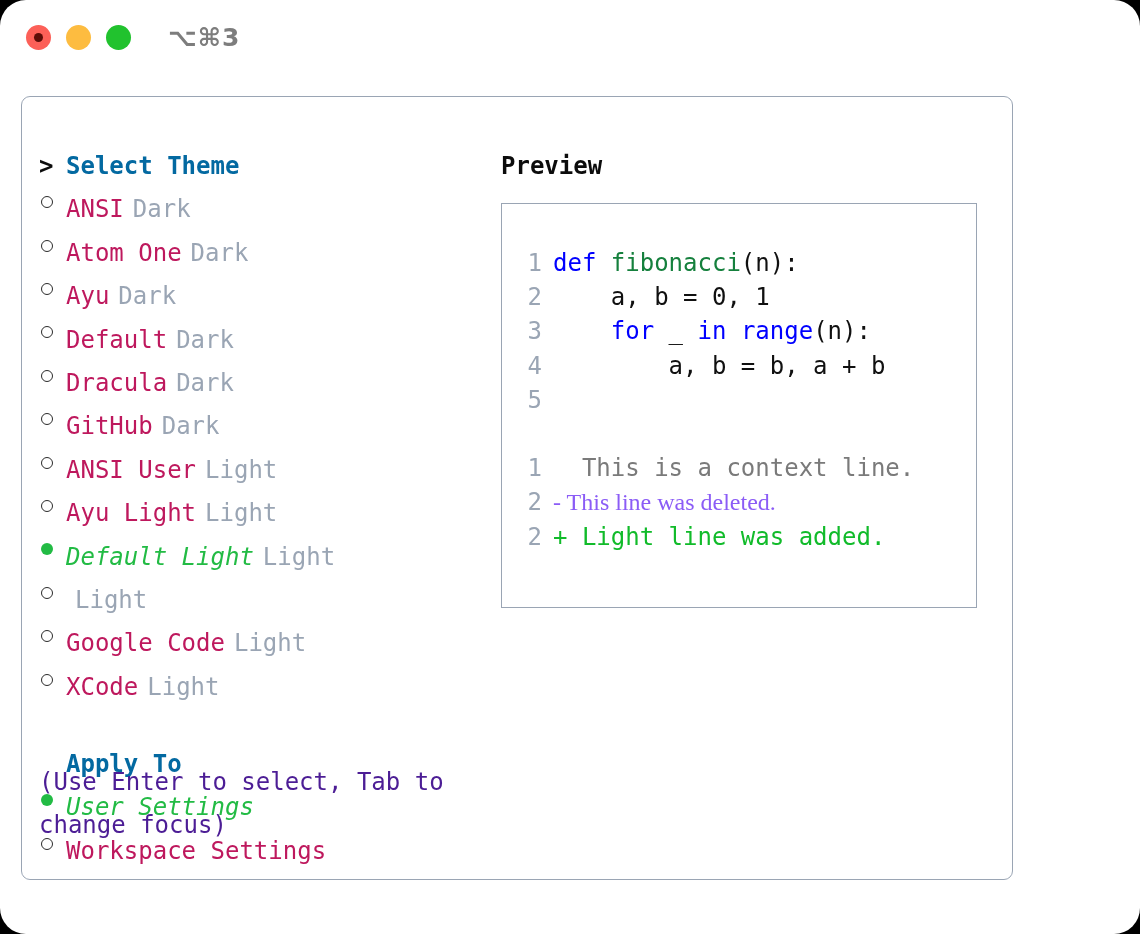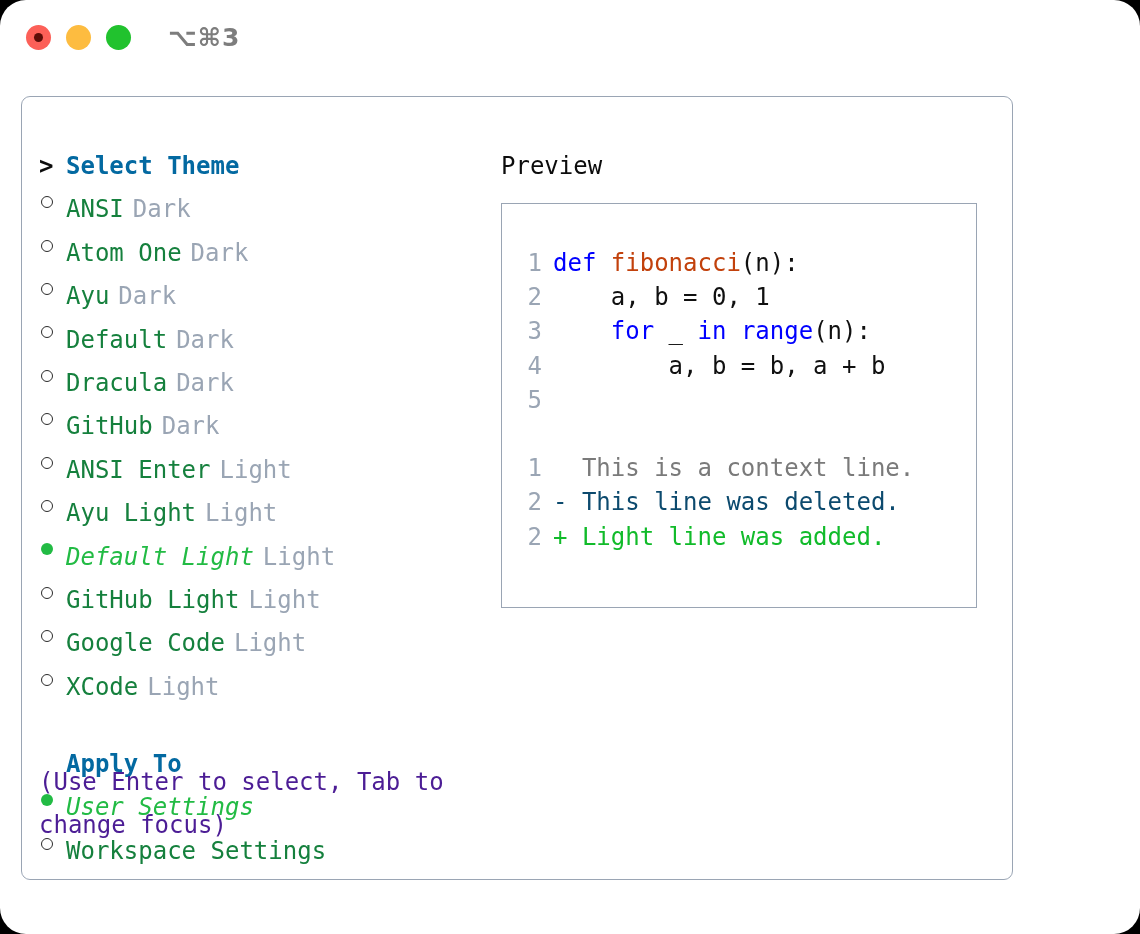--- a/index.html
+++ b/index.html
@@ -133,21 +133,21 @@
     background: #22bb44;
   }
   .marker-dot.hollow::before {
     border: 1.6px solid #2b2b2b;
     background: transparent;
   }
   .marker-dot.blank::before {
     display: none;
   }
 
-  .label { color: #15803d; }
+  .label { color: #be185d; }
   .label.bold { font-weight: 700; color: #0369a1; }
   .label.selected { color: #22bb44; font-style: italic; }
   .tag {
     color: #9aa5b4;
     padding-left: 9px;
     text-align: center;
   }
 
   .header-row .marker { font-weight: 700; color: #0c0c0c; }
 
@@ -167,21 +167,21 @@
   
   .right-col {
     position: absolute;
     left: 479px;
     top: 52px;
     width: 492px;
   }
   .preview-title {
     font-size: 24px;
     line-height: 34.2px;
-    font-weight: 400;
+    font-weight: 700;
     color: #0c0c0c;
   }
   .preview-box {
     position: absolute;
     left: 479px;
     top: 106px;
     width: 476px;
     height: 405px;
     border: 1.6px solid #9aa5b4;
     box-sizing: border-box;
@@ -202,24 +202,24 @@
   .ln {
     display: inline-block;
     width: 28px;
     flex: 0 0 28px;
     text-align: right;
     color: #9aa5b4;
   }
   .code-text { padding-left: 11px; }
 
   .tok-kw   { color: #0000ff; }
-  .tok-fn   { color: #c2410c; }
+  .tok-fn   { color: #15803d; }
   .tok-pl   { color: #101010; }
   .tok-ctx  { color: #7a7a7a; margin-top: 44px; }
-  .tok-del  { color: #0c4a6e; }
+  .tok-del  { color: #8b5cf6; font-family: Liberation Serif, serif; }
   .tok-add  { color: #11bb2a; }
 
   .gap-line { height: 34.2px; }
 </style>
 </head>
 <body>
 
 <div class="window">
 
   <div class="titlebar">
@@ -241,24 +241,24 @@
           <span class="label bold">Select Theme</span>
         </div>
 
         <div id="theme-items">
             <div class="row"><span class="marker-dot hollow"></span><span class="label">ANSI</span><span class="tag">Dark</span></div>
             <div class="row"><span class="marker-dot hollow"></span><span class="label">Atom One</span><span class="tag">Dark</span></div>
             <div class="row"><span class="marker-dot hollow"></span><span class="label">Ayu</span><span class="tag">Dark</span></div>
             <div class="row"><span class="marker-dot hollow"></span><span class="label">Default</span><span class="tag">Dark</span></div>
             <div class="row"><span class="marker-dot hollow"></span><span class="label">Dracula</span><span class="tag">Dark</span></div>
             <div class="row"><span class="marker-dot hollow"></span><span class="label">GitHub</span><span class="tag">Dark</span></div>
-            <div class="row"><span class="marker-dot hollow"></span><span class="label">ANSI Enter</span><span class="tag">Light</span></div>
+            <div class="row"><span class="marker-dot hollow"></span><span class="label">ANSI User</span><span class="tag">Light</span></div>
             <div class="row"><span class="marker-dot hollow"></span><span class="label">Ayu Light</span><span class="tag">Light</span></div>
             <div class="row"><span class="marker-dot filled"></span><span class="label selected">Default Light</span><span class="tag">Light</span></div>
-            <div class="row"><span class="marker-dot hollow"></span><span class="label">GitHub Light</span><span class="tag">Light</span></div>
+            <div class="row"><span class="marker-dot hollow"></span><span class="tag">Light</span></div>
             <div class="row"><span class="marker-dot hollow"></span><span class="label">Google Code</span><span class="tag">Light</span></div>
             <div class="row"><span class="marker-dot hollow"></span><span class="label">XCode</span><span class="tag">Light</span></div>
           </div>
 
         <div class="spacer"></div>
 
         <div class="row">
           <span class="marker-dot blank"></span>
           <span class="label bold">Apply To</span>
         </div>

